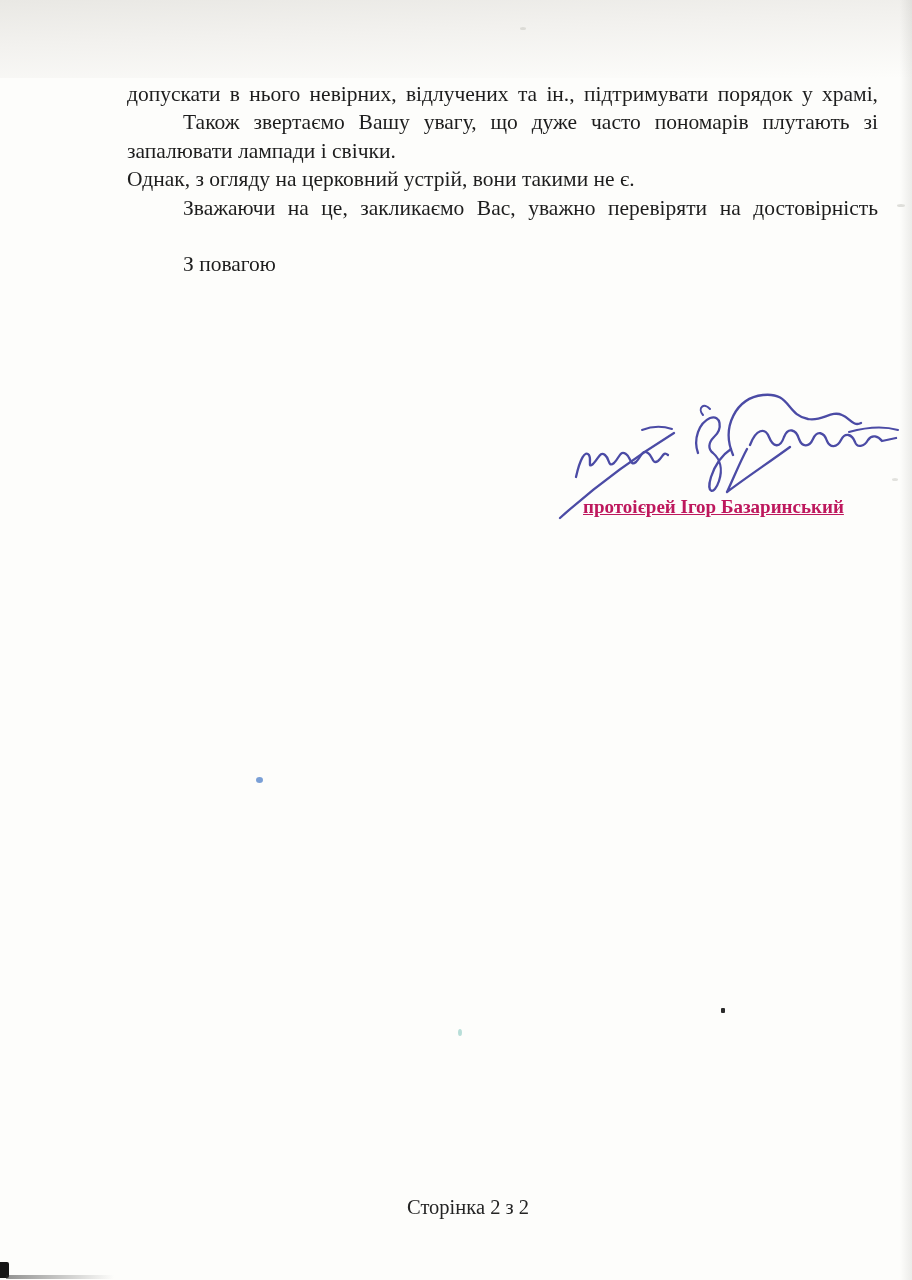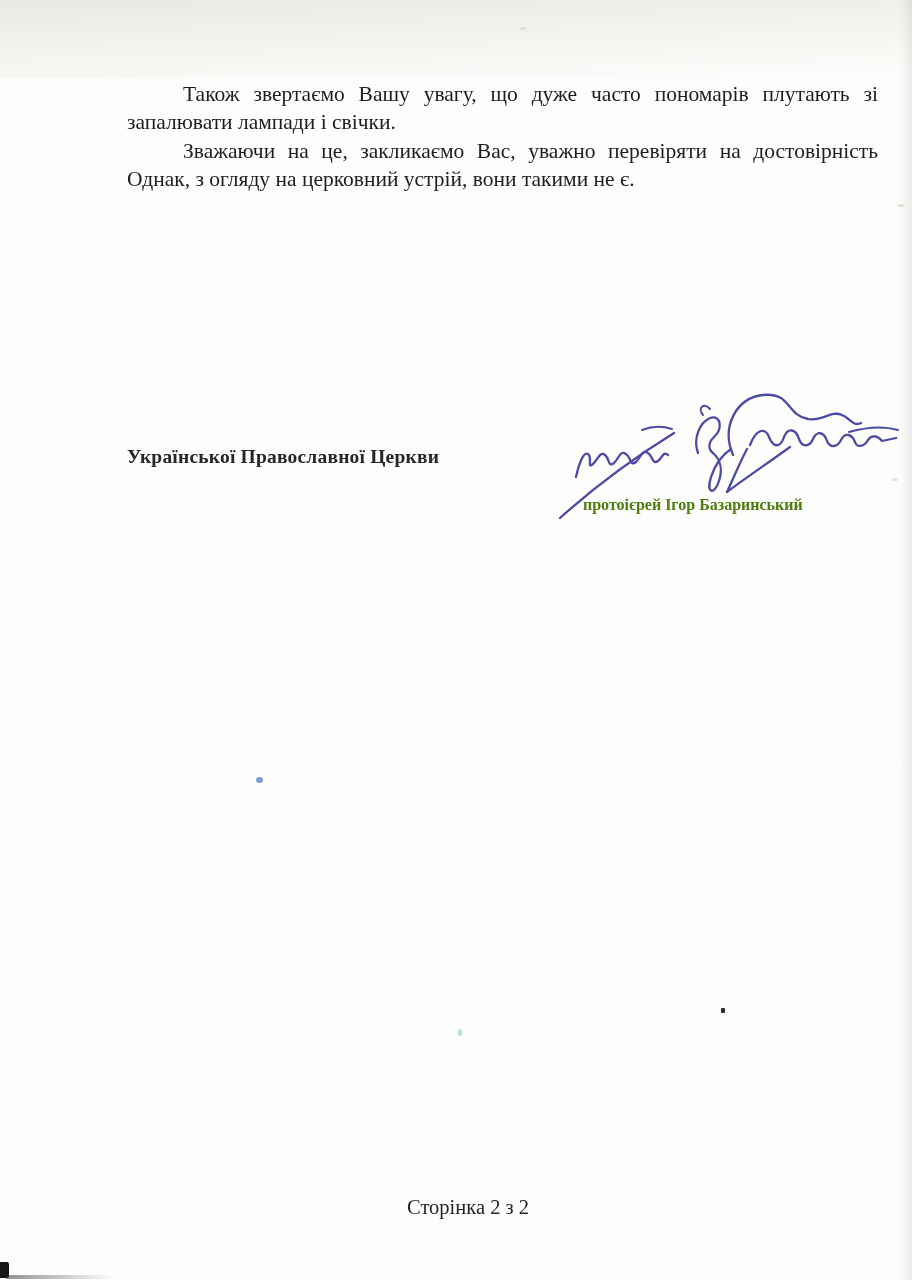--- a/index.html
+++ b/index.html
@@ -50,48 +50,49 @@
   .closing-line { margin-top: 28.4px; text-indent: 56px; }
 
   
   .sig-title {
     position: absolute; left: 127px; top: 444px;
     font-weight: bold; font-size: 19.5px; line-height: 25.4px;
     letter-spacing: 0.2px; color: #26262b;
   }
   .sig-name {
     position: absolute; left: 583px; top: 496px;
-    font-weight: bold; font-size: 16px; color: #4d7c0f;
+    font-weight: bold; font-size: 19px; color: #be185d; text-decoration: underline;
   }
   .signature-svg { position: absolute; left: 550px; top: 385px; width: 350px; height: 140px; }
 
   
   .footer {
     position: absolute; left: 0; top: 1196px; width: 100%;
     text-align: center; font-size: 20.5px; color: #242424;
     transform: translateX(12px);
   }
 </style>
 </head>
 <body>
 
 <div class="page">
 
   <div class="scan-top-band"></div>
   <div class="scan-right-edge"></div>
 
   <div class="bodycopy">
+    <div class="line jline">допускати в нього невірних, відлучених та ін., підтримувати порядок у храмі,</div>
     <div class="line jline indent">Також звертаємо Вашу увагу, що дуже часто пономарів плутають зі</div>
     <div class="line">запалювати лампади і свічки.</div>
+    <div class="line">Однак, з огляду на церковний устрій, вони такими не є.</div>
     <div class="line jline indent">Зважаючи на це, закликаємо Вас, уважно перевіряти на достовірність</div>
-    <div class="line">Однак, з огляду на церковний устрій, вони такими не є.</div>
+    <div class="line closing-line">З повагою</div>
   </div>
 
   <div class="sig-title">
-    <div>Української Православної Церкви</div>
   </div>
 
   <svg class="signature-svg" viewBox="0 0 350 140" fill="none" stroke="#3c3c9e" stroke-width="2.3" stroke-linecap="round" stroke-linejoin="round" opacity="0.92">
 
     <path d="M 10 133 C 40 106, 82 74, 124 48"></path>
 
     <path d="M 26 92 C 30 74, 35 65, 39 70 C 42 75, 37 84, 43 79 C 49 73, 50 66, 55 70 C 60 74, 58 83, 64 78 C 70 72, 70 65, 76 69 C 81 72, 80 82, 86 77 C 92 71, 92 64, 98 68 C 103 71, 102 80, 108 76 C 113 72, 113 66, 118 70"></path>
 
     <path d="M 92 45 C 102 41, 113 41, 122 44" stroke-width="2"></path>
 

